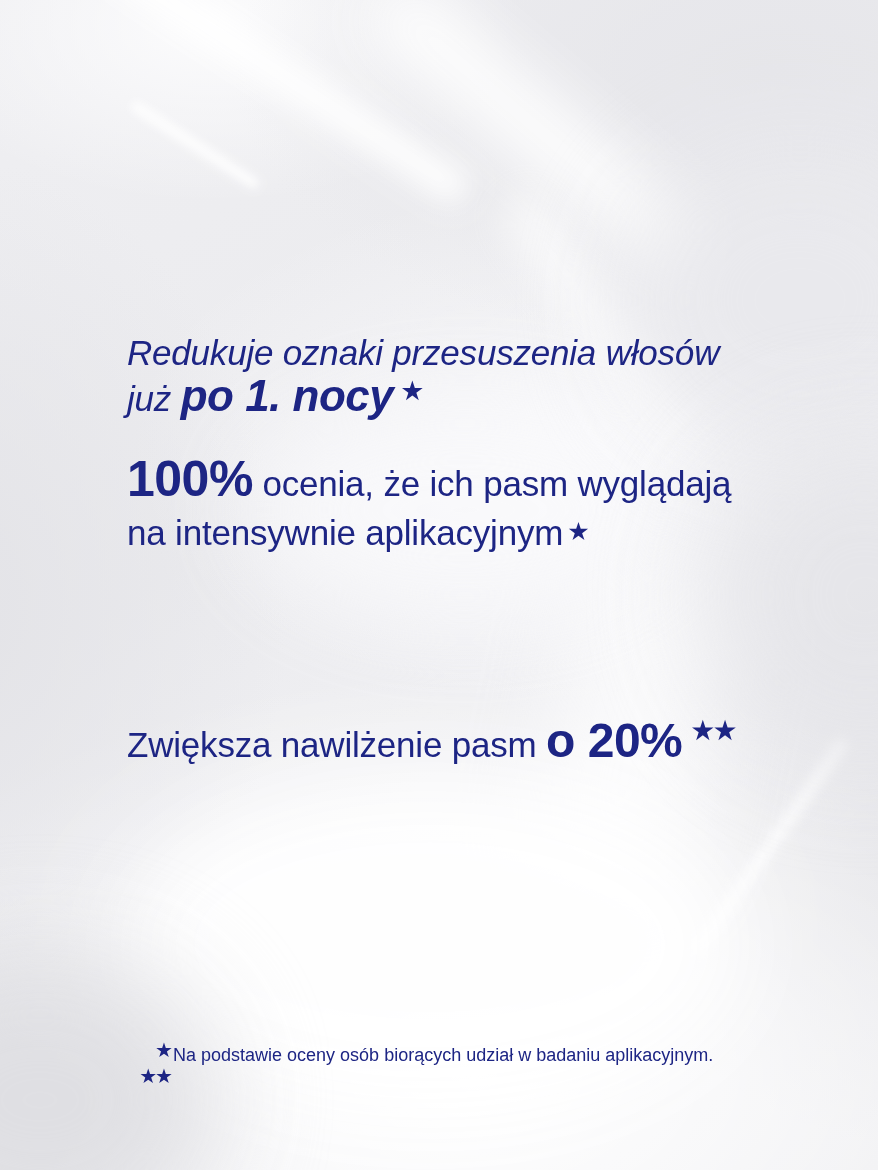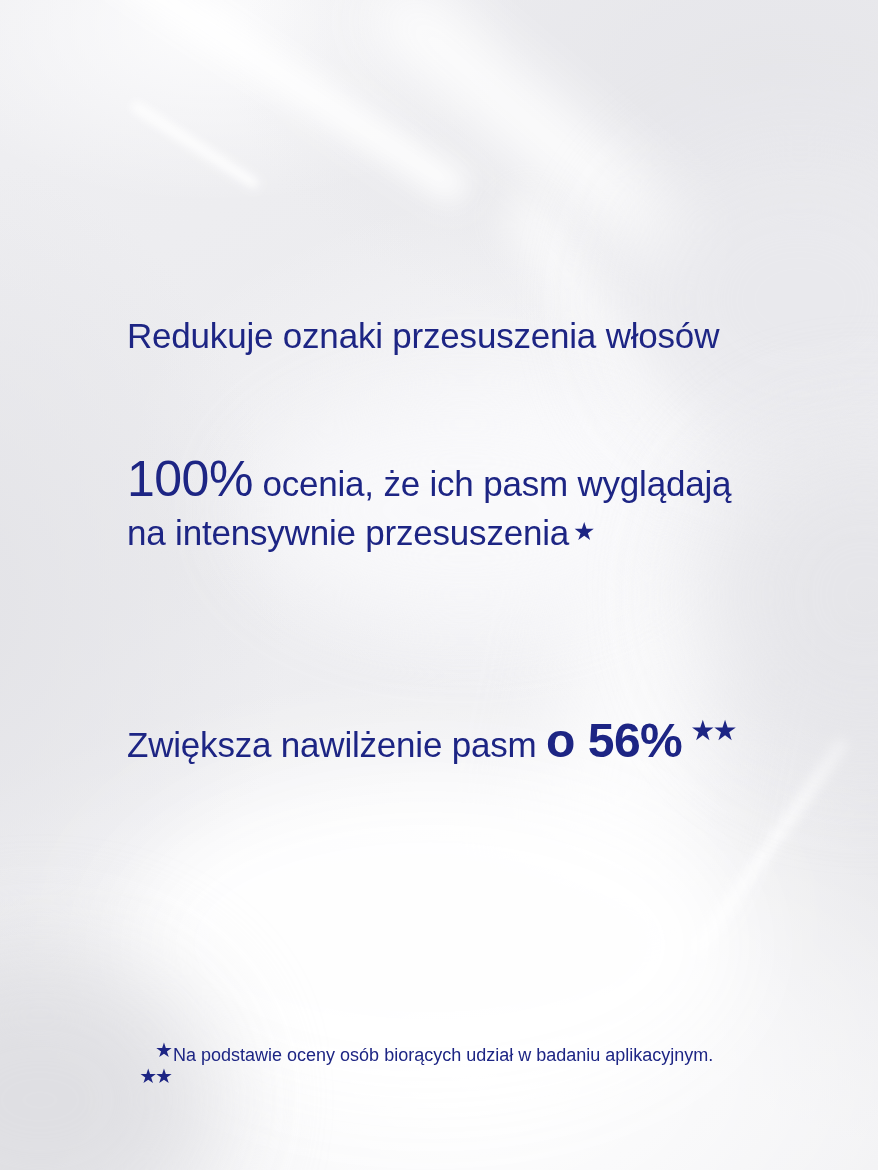--- a/index.html
+++ b/index.html
@@ -48,23 +48,23 @@
   .blob { border-radius: 50%; }
   .b1 { left: 120px; top: 780px; width: 620px; height: 330px; background: #ffffff; filter: blur(46px); opacity: .95; }
   .b2 { left: 250px; top: 400px; width: 430px; height: 220px; background: #fafafc; filter: blur(46px); opacity: .8; }
   .b3 { left: 620px; top: 140px; width: 360px; height: 320px; background: #e9e9ed; filter: blur(50px); opacity: .9; }
   .b4 { left: -140px; top: 950px; width: 360px; height: 300px; background: #dedee2; filter: blur(55px); opacity: .9; }
   .b5 { left: 700px; top: 430px; width: 330px; height: 330px; background: #e4e4e8; filter: blur(55px); opacity: .85; }
   
   .claims { color: var(--accent, #1d2584); }
   .claim { position: absolute; left: 127px; white-space: nowrap; }
   .reg  { font-size: 35px; letter-spacing: -0.2px; }
-  .stat { font-size: 50px; font-weight: 400; letter-spacing: -0.5px; text-align: right; }
+  .stat { font-size: 50px; font-weight: 700; letter-spacing: -0.5px; text-align: right; }
   .big  { font-weight: 700; letter-spacing: -0.5px; }
-  .c1 { top: 316px; }
+  .c1 { top: 333px; font-style: italic; }
   .c1 .line1 { font-size: 35px; line-height: 40px; }
   .c1 .line2 { line-height: 46px; margin-top: -5px; }
   .c1 .big { font-size: 44px; }
   .c2 { top: 455px; }
   .c3 { top: 595px; }
   .c2 .line1, .c3 .line1 { line-height: 48px; }
   .c2 .line2, .c3 .line2 { line-height: 38px; margin-top: -2px; }
   .c4 { top: 706px; line-height: 50px; }
   .c4 .big { font-size: 48px; }
   .star {
@@ -113,36 +113,39 @@
     <div class="blob b4"></div>
     <div class="blob b5"></div>
   </div>
 
   <section class="claims">
 
     <div class="claim c1">
       <div class="line1">
         <span class="reg">Redukuje oznaki przesuszenia włosów</span>
       </div>
+      <div class="line2">
+        <span class="reg">już </span><span class="big">po 1. nocy</span><span class="star sup-lg">★</span>
+      </div>
     </div>
 
     <div class="claim c2">
       <div class="line1">
         <span class="stat">100%</span><span class="reg"> ocenia, że ich pasm wyglądają</span>
       </div>
       <div class="line2">
-        <span class="reg">na intensywnie przesuszenia</span><span class="star sup-sm">★</span>
+        <span class="reg">na intensywnie aplikacyjnym</span><span class="star sup-sm">★</span>
       </div>
     </div>
 
     <div class="claim c3">
     </div>
 
     <div class="claim c4">
-      <span class="reg">Zwiększa nawilżenie pasm </span><span class="big">o 56%</span><span class="star sup-xl">★★</span>
+      <span class="reg">Zwiększa nawilżenie pasm </span><span class="big">o 20%</span><span class="star sup-xl">★★</span>
     </div>
 
   </section>
 
   <section class="footnotes">
     <div class="footnote">
       <span class="fn-marker">★</span><span>Na podstawie oceny osób biorących udział w badaniu aplikacyjnym.</span>
     </div>
     <div class="footnote">
       <span class="fn-marker">★★</span>

